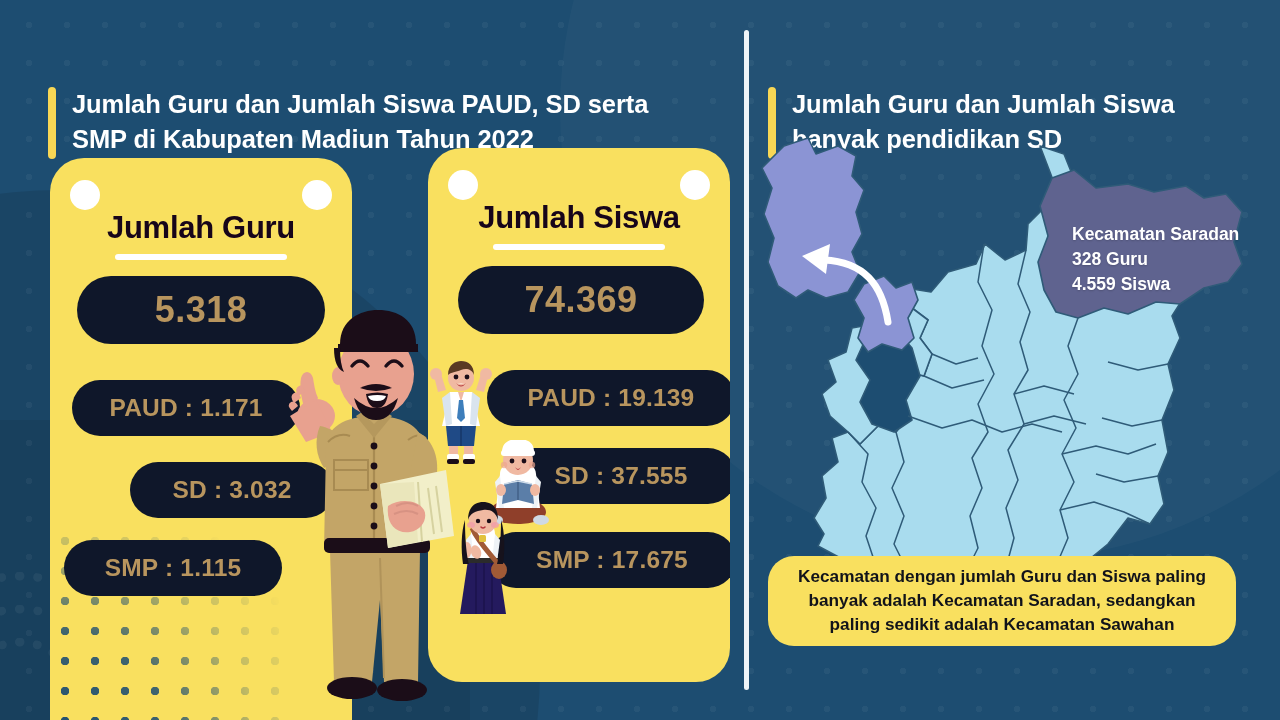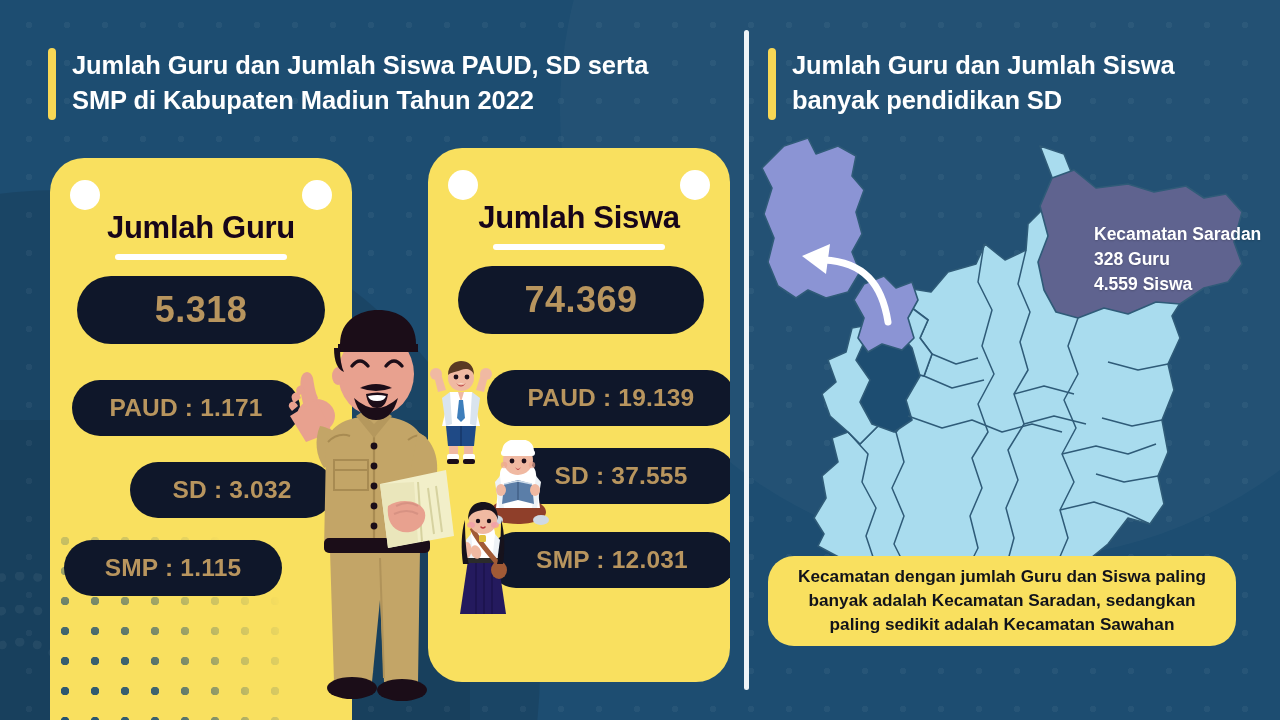--- a/index.html
+++ b/index.html
@@ -48,21 +48,21 @@
     transform: translate(-50%, -50%);
   }
   .bg-corner-dark {
     position: absolute;
     left: 0; bottom: 0;
     width: 470px; height: 300px;
     background: rgba(0,0,0,.07);
   }
 
   
-  .title-block { position: absolute; display: flex; gap: 16px; }
+  .title-block { position: absolute; display: flex; gap: 16px; margin-top: 39px; }
   .title-bar {
     width: 8px; border-radius: 4px;
     background: #f8d755;
     flex: 0 0 8px;
   }
   .title-text {
     color: #ffffff;
     font-size: 25.5px;
     font-weight: bold;
     line-height: 1.36;
@@ -177,21 +177,21 @@
     position: absolute;
     color: #ffffff;
     font-size: 17.5px;
     font-weight: bold;
     line-height: 1.42;
     white-space: pre-line;
     z-index: 6;
     text-shadow: 0 1px 2px rgba(0,0,0,.18);
   }
   #label-sawahan { left: 810px; top: 172px; }
-  #label-saradan { left: 1072px; top: 222px; margin-left: 22px; }
+  #label-saradan { left: 1072px; top: 222px; }
 
   
   #callout {
     position: absolute;
     left: 768px; top: 556px;
     width: 468px; height: 90px;
     background: #f9e05f;
     border-radius: 26px;
     display: flex;
     align-items: center;
@@ -249,21 +249,21 @@
   </div>
 
   <div class="card" id="card-siswa">
     <div class="punch l"></div>
     <div class="punch r"></div>
     <div class="card-title">Jumlah Siswa</div>
     <div class="card-rule"></div>
     <div class="pill total" id="siswa-total">74.369</div>
     <div class="pill sub" id="siswa-paud">PAUD : 19.139</div>
     <div class="pill sub" id="siswa-sd">SD : 37.555</div>
-    <div class="pill sub" id="siswa-smp">SMP : 12.031</div>
+    <div class="pill sub" id="siswa-smp">SMP : 17.675</div>
   </div>
 
   <svg class="illus" id="teacher" viewBox="0 0 220 416">
 
     <path d="M40 118 C34 104 31 88 33 78 C35 70 43 70 45 78 C46 84 47 92 50 98 Z" fill="#e8a18f"></path>
     <path d="M30 96 q-4 -8 1 -10 q4 -2 6 6 Z" fill="#e8a18f"></path>
     <path d="M26 103 q-5 -7 0 -10 q4 -2 7 5 Z" fill="#e8a18f"></path>
     <path d="M24 111 q-6 -6 -1 -9 q4 -2 7 4 Z" fill="#e8a18f"></path>
     <ellipse cx="48" cy="116" rx="19" ry="17" fill="#e8a18f"></ellipse>
     <path d="M48 100 l16 32 l-26 10 l-16 -26 Z" fill="#e8a18f"></path>

